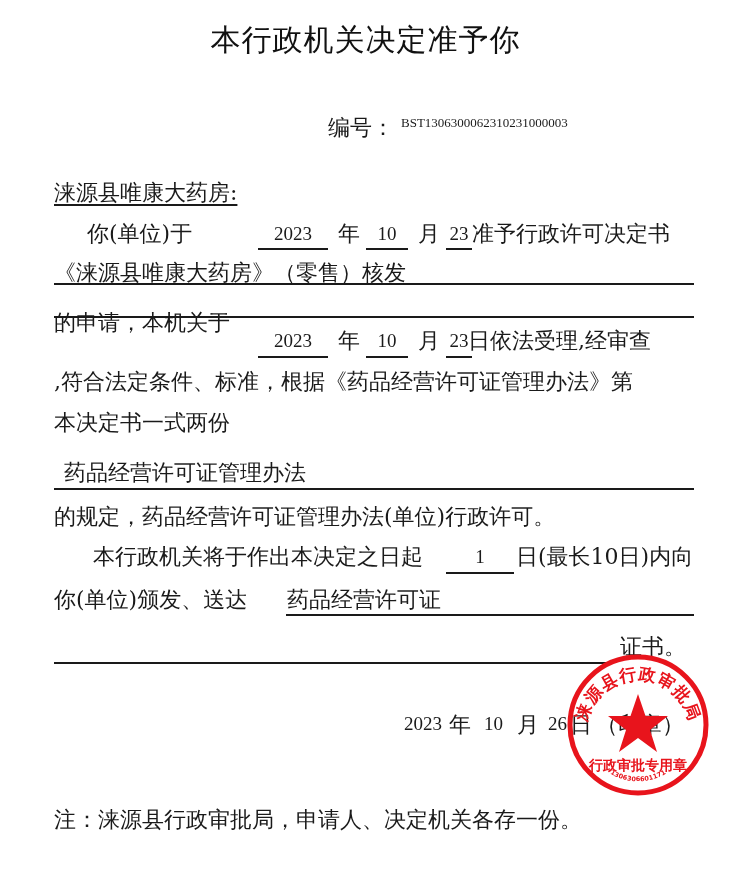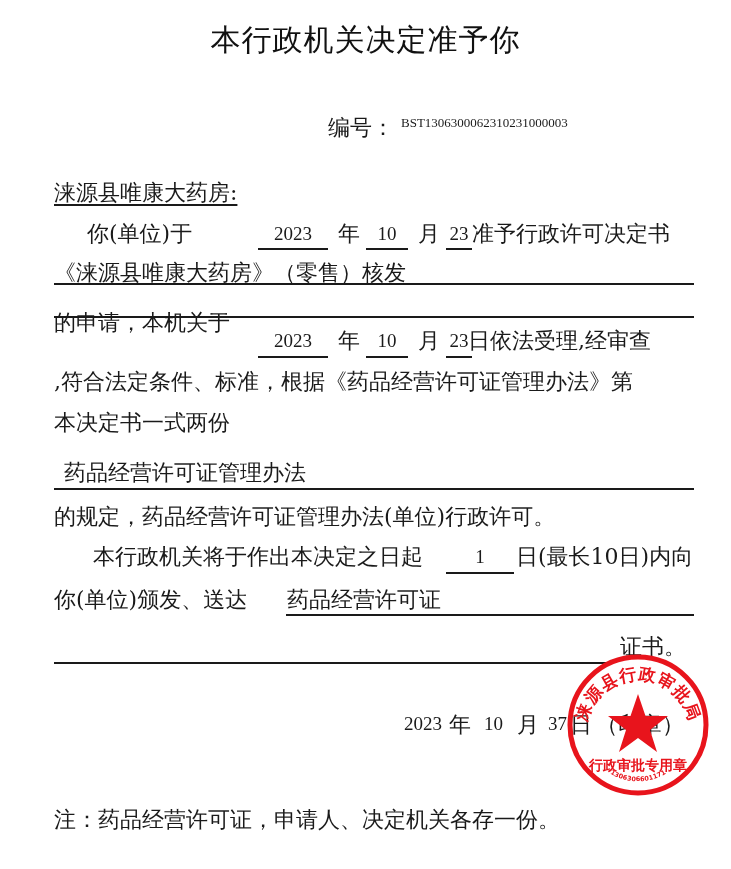--- a/index.html
+++ b/index.html
@@ -72,33 +72,33 @@
 <div class="abs t" style="left:287px; top:588px;">药品经营许可证</div>
 <div class="uline" style="left:286px; top:614px; width:408px;"></div>
 
 <div class="abs t" style="left:620px; top:635px;">证书。</div>
 <div class="uline" style="left:54px; top:662px; width:554px;"></div>
 
 <div class="abs num" style="left:404px; top:713px;">2023</div>
 <div class="abs t" style="left:449px; top:713px;">年</div>
 <div class="abs num" style="left:484px; top:713px;">10</div>
 <div class="abs t" style="left:517px; top:713px;">月</div>
-<div class="abs num" style="left:548px; top:713px;">37</div>
+<div class="abs num" style="left:548px; top:713px;">26</div>
 <div class="abs t" style="left:570px; top:713px;">日</div>
 <div class="abs t" style="left:596px; top:713px;">（印章）</div>
 
 <svg class="seal" viewBox="0 0 146 146">
   <defs>
     <path id="topArc" d="M 22 90 A 52 52 0 1 1 124 90"></path>
     <path id="botArc" d="M 30 108 A 54 54 0 0 0 116 108"></path>
   </defs>
   <circle cx="73" cy="73" r="68" fill="none" stroke="#e8141c" stroke-width="5"></circle>
   <polygon points="73,42 80.5,64 103,64 85,78 92,100 73,86 54,100 61,78 43,64 65.5,64" fill="#e8141c"></polygon>
   <text font-family="DejaVu Sans, sans-serif" font-weight="bold" font-size="17" fill="#e8141c" letter-spacing="1">
     <textPath href="#topArc" startOffset="50%" text-anchor="middle">涞源县行政审批局</textPath>
   </text>
   <text x="73" y="118" text-anchor="middle" font-family="DejaVu Sans, sans-serif" font-weight="bold" font-size="14" fill="#e8141c">行政审批专用章</text>
   <text font-family="DejaVu Sans, sans-serif" font-weight="bold" font-size="6.5" fill="#e8141c">
     <textPath href="#botArc" startOffset="50%" text-anchor="middle">1306306601171</textPath>
   </text>
 </svg>
 
-<div class="abs t" style="left:54px; top:808px;">注：药品经营许可证，申请人、决定机关各存一份。</div>
+<div class="abs t" style="left:54px; top:808px;">注：涞源县行政审批局，申请人、决定机关各存一份。</div>
 
 </body></html>

